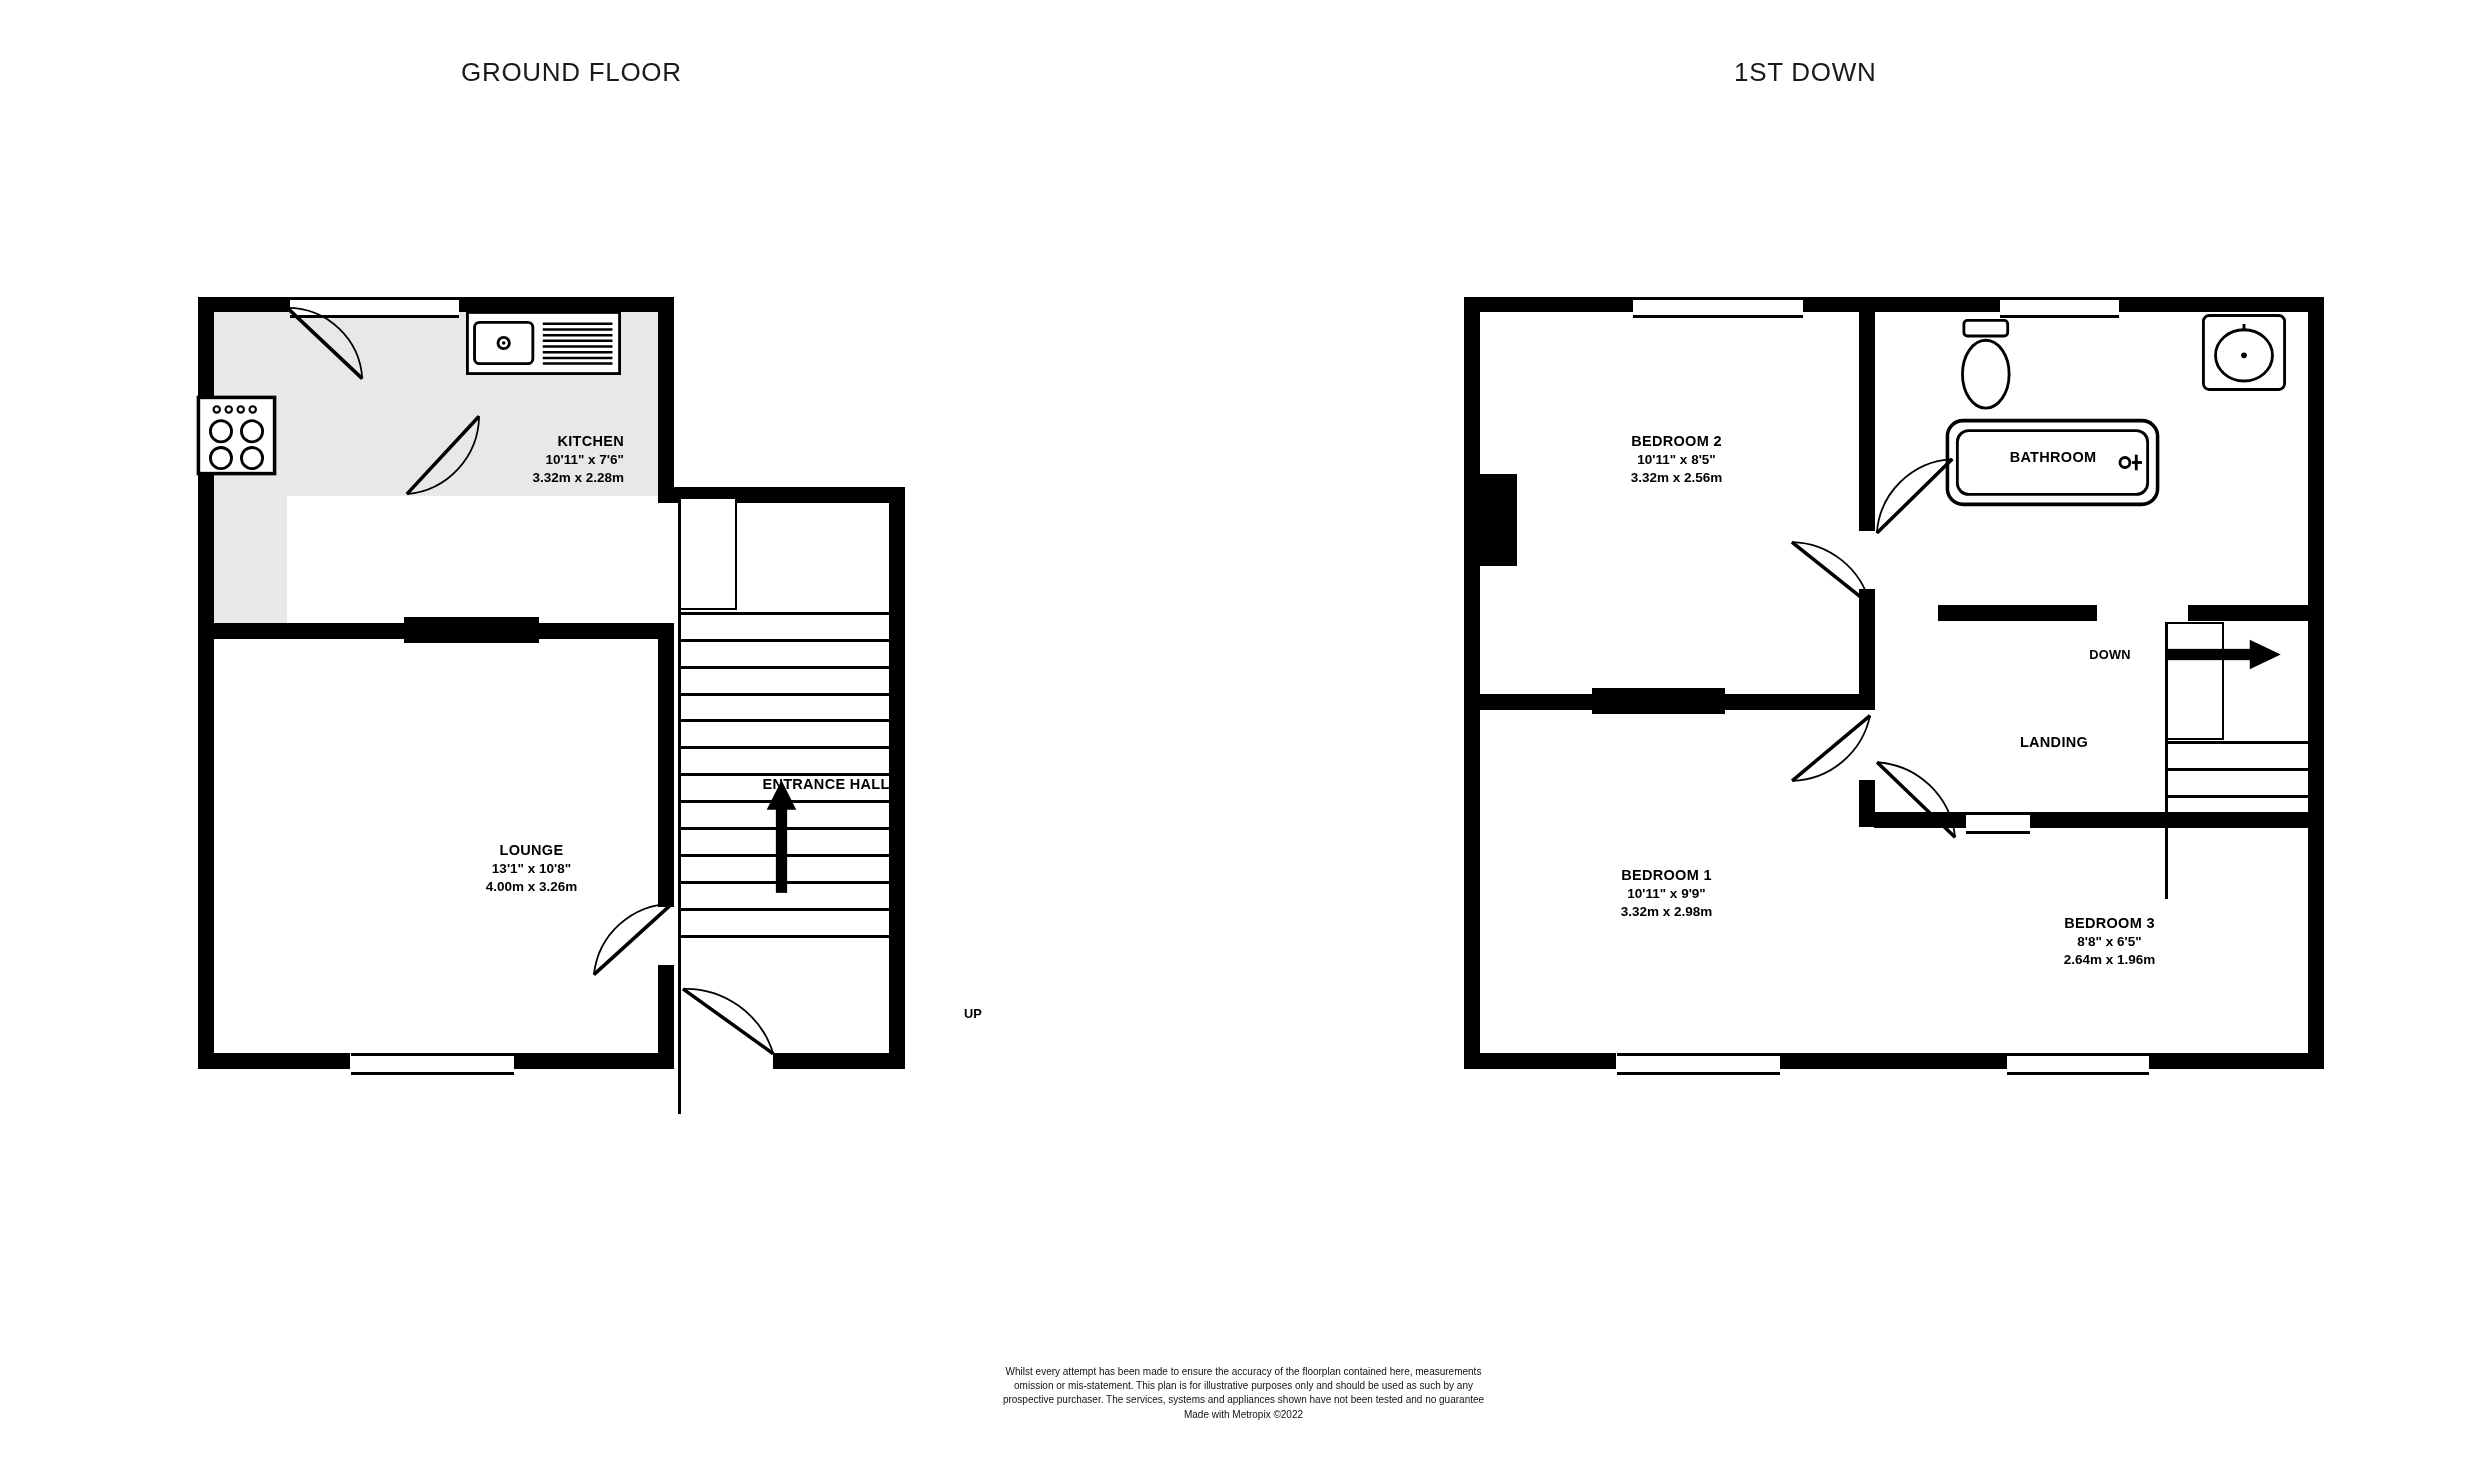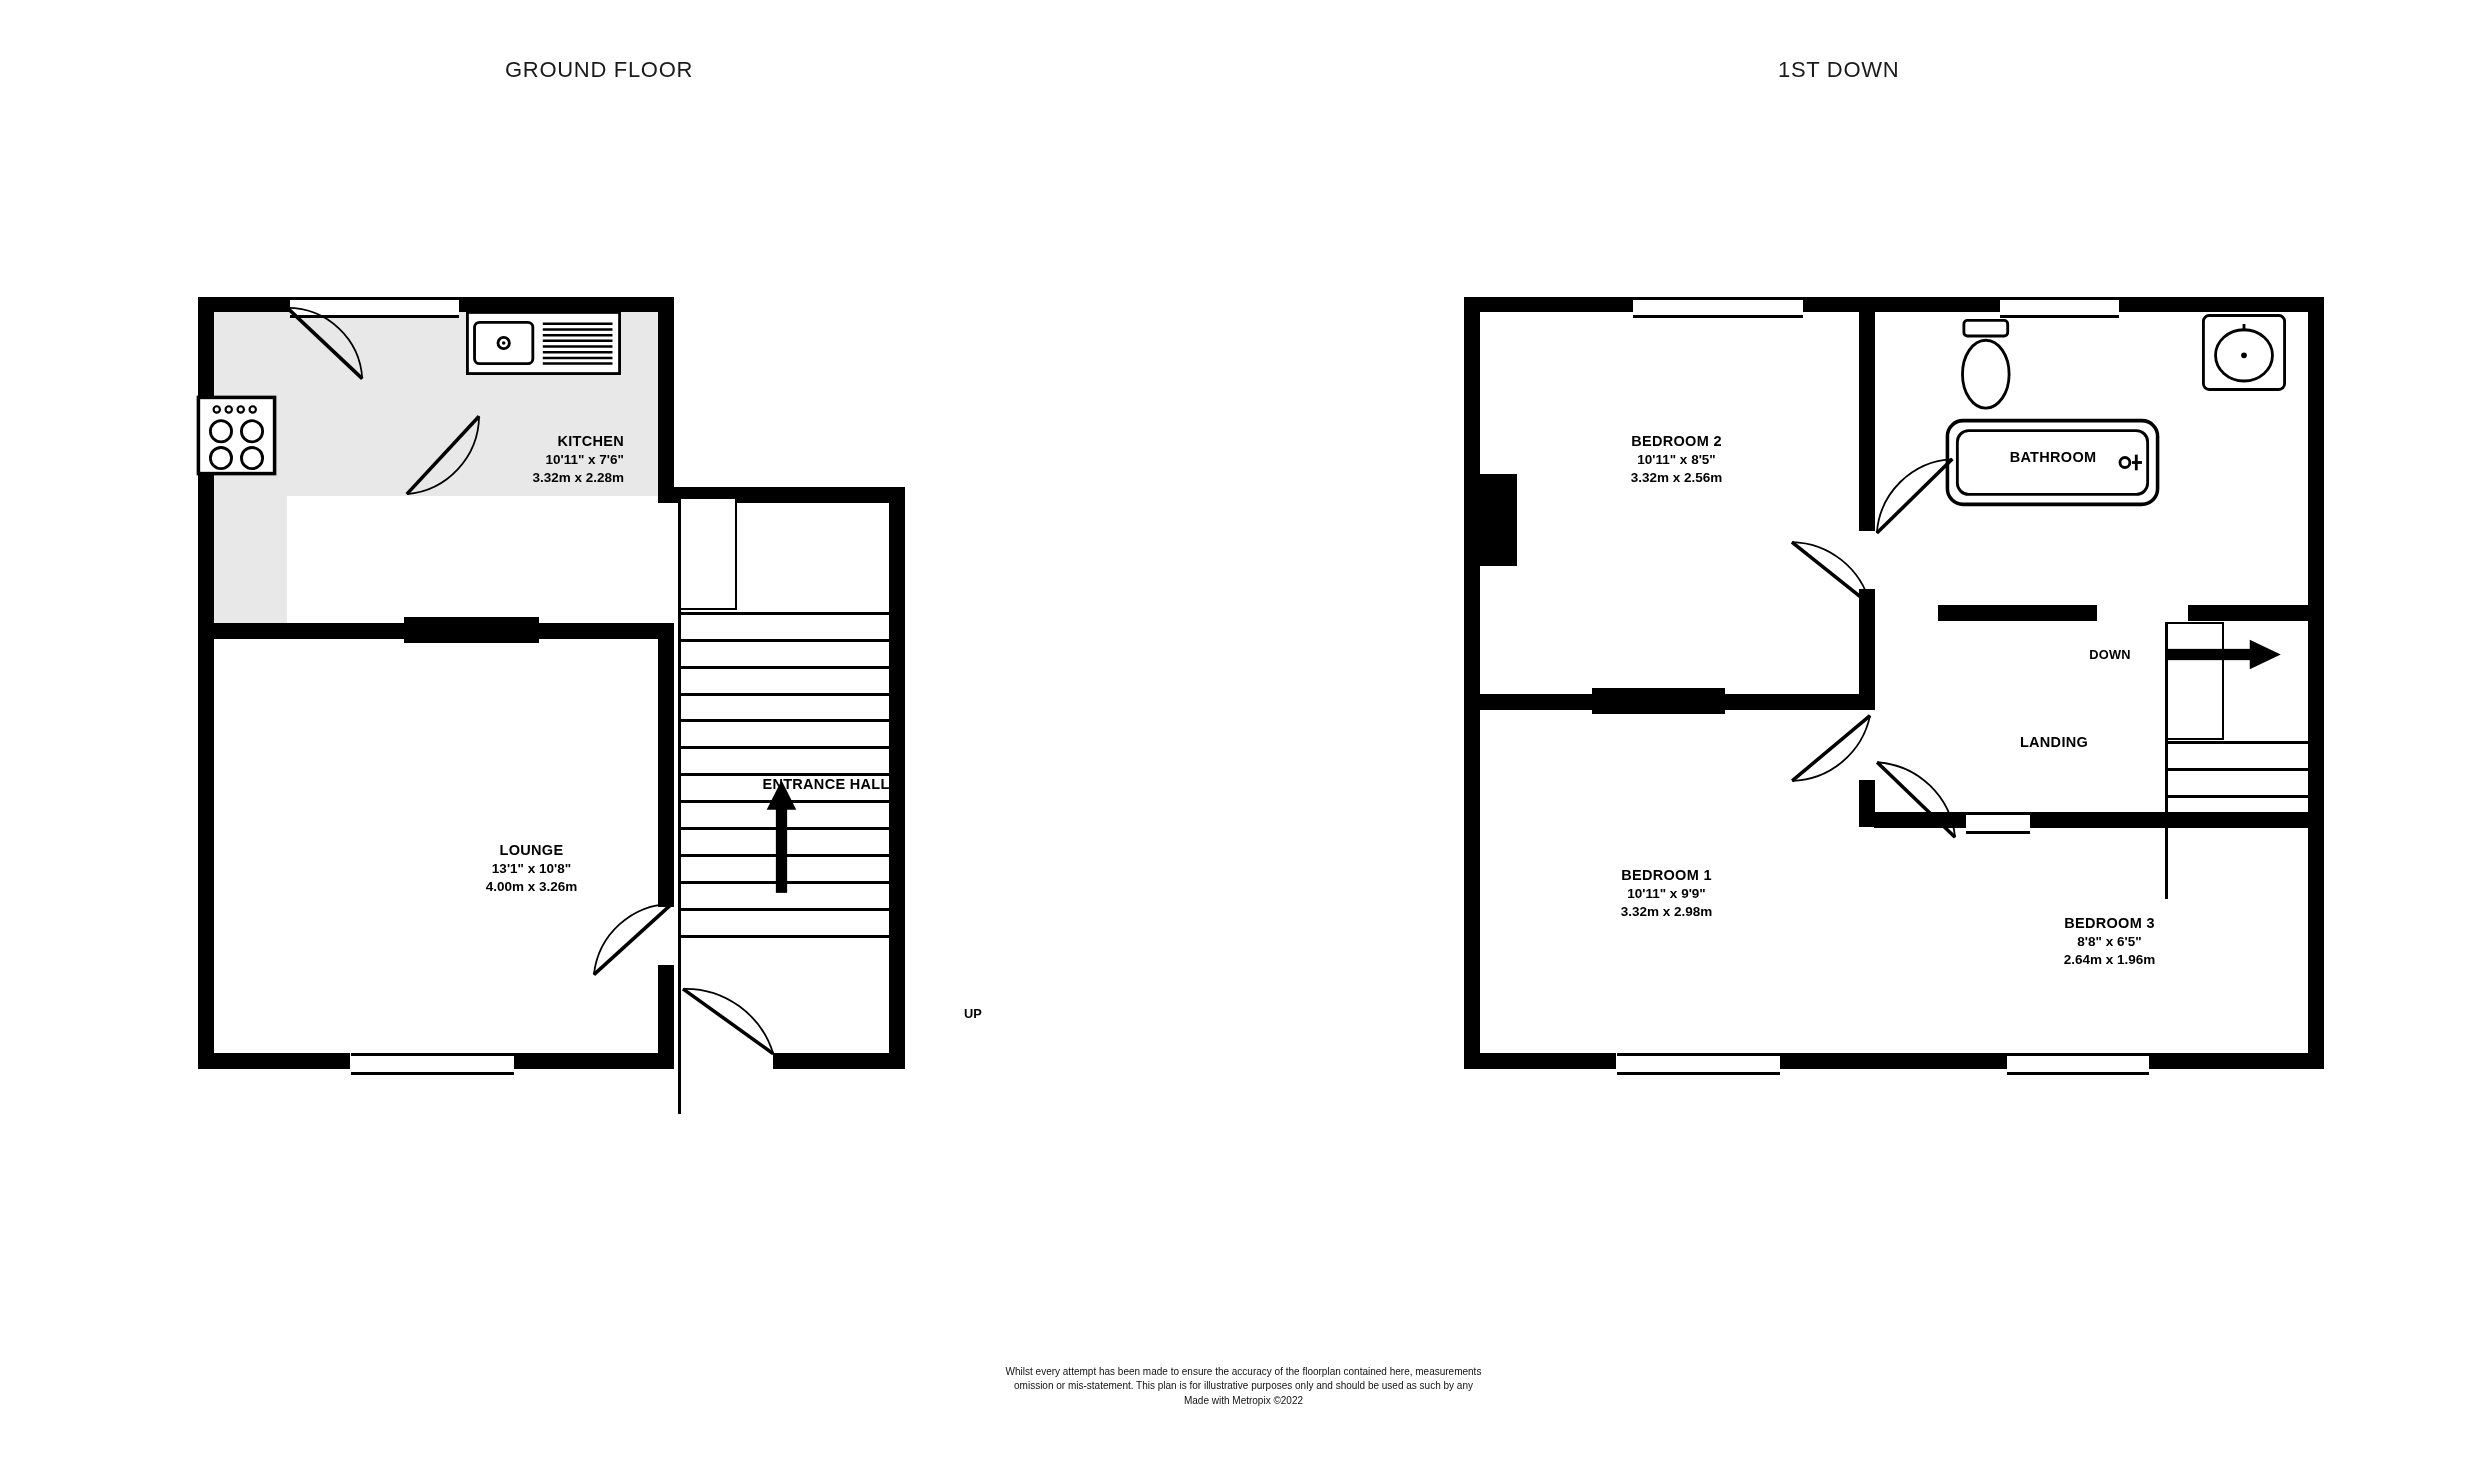--- a/index.html
+++ b/index.html
@@ -10,26 +10,25 @@
   body {
     width: 2487px;
     height: 1484px;
     position: relative;
     font-family: "Liberation Sans", sans-serif;
     color: #000000;
     overflow: hidden;
   }
   .floor-title {
     position: absolute;
-    font-size: 22px;
+    font-size: 26px;
     font-weight: 400;
     letter-spacing: 0.7px;
     color: #1a1a1a;
     white-space: nowrap;
-    margin-left: 44px;
   }
   #ground-title { left: 461px; top: 57px; }
   #first-title  { left: 1734px; top: 57px; }
 
   .plan {
     position: absolute;
   }
   .wall {
     position: absolute;
     background: #000000;
@@ -328,15 +327,16 @@
   </div>
 
   <div class="plain-label" style="left:603px; top:125px; transform:translateX(-50%);">BATHROOM</div>
   <div class="plain-label" style="left:604px; top:410px; transform:translateX(-50%);">LANDING</div>
   <div class="small-label" style="left:660px; top:363px; transform:translateX(-50%);">DOWN</div>
 </div>
 
 <div class="disclaimer">
   <div>Whilst every attempt has been made to ensure the accuracy of the floorplan contained here, measurements</div>
   <div>omission or mis-statement. This plan is for illustrative purposes only and should be used as such by any</div>
+  <div>prospective purchaser. The services, systems and appliances shown have not been tested and no guarantee</div>
   <div class="made">Made with Metropix ©2022</div>
 </div>
 
 
 </body></html>

